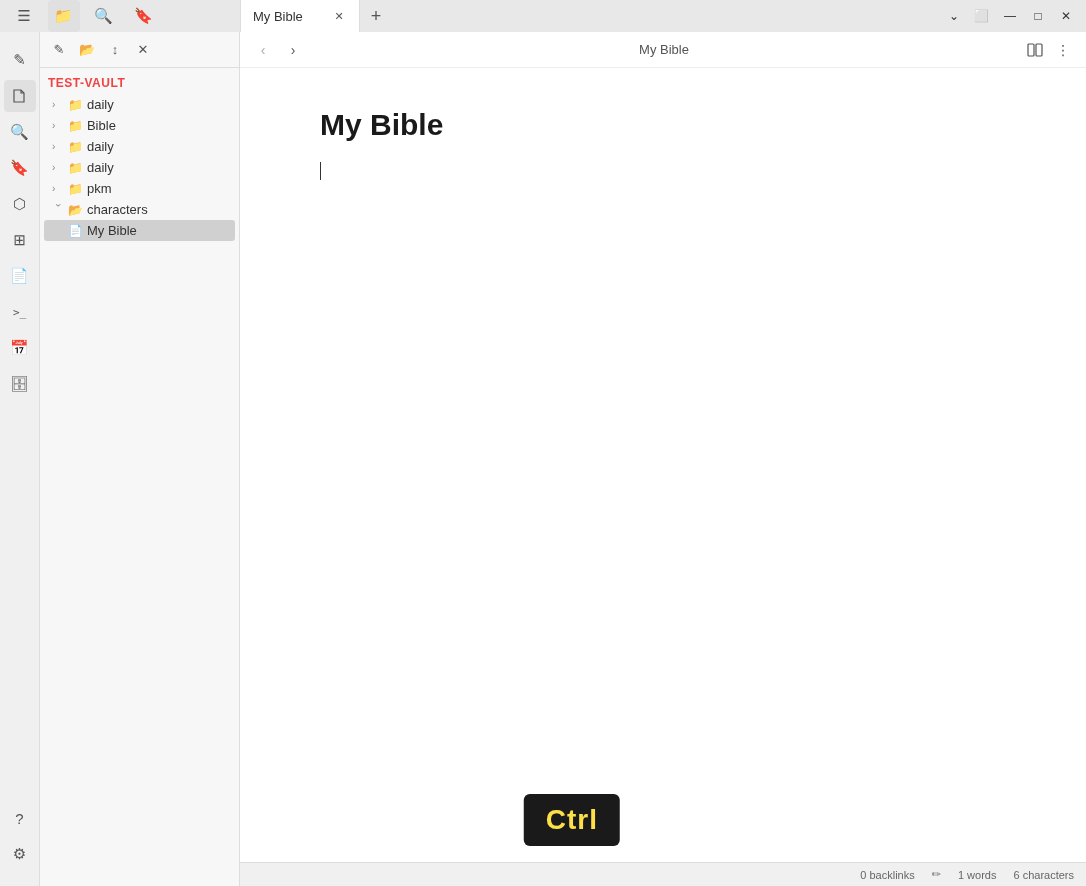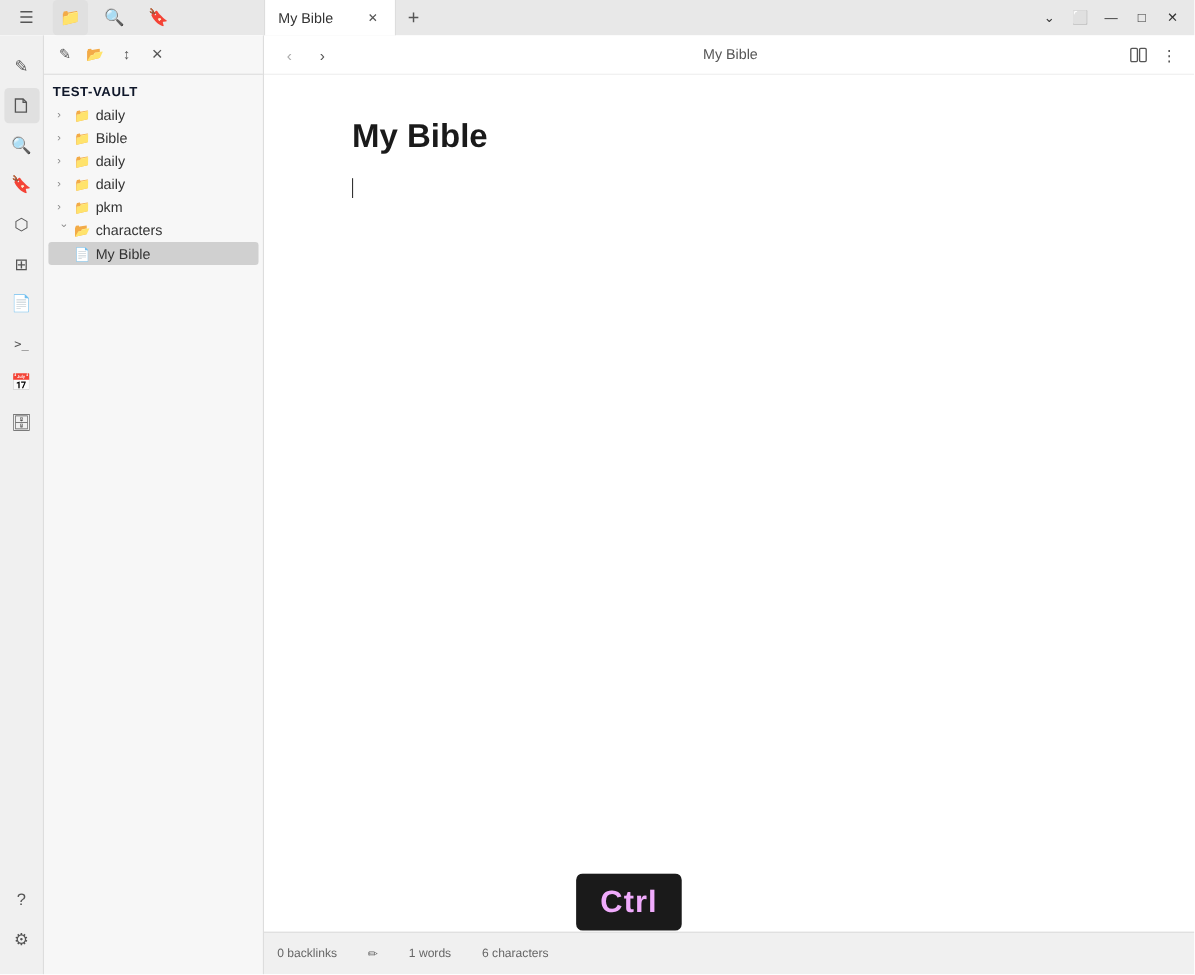--- a/index.html
+++ b/index.html
@@ -123,21 +123,21 @@
     }
     .file-tree {
       flex: 1;
       overflow-y: auto;
       padding: 4px 0;
     }
     .vault-label {
       padding: 4px 8px;
       font-weight: 600;
       font-size: 12px;
-      color: #0f172a;
+      color: #ef4444;
       text-transform: uppercase;
       letter-spacing: 0.5px;
     }
     .tree-item {
       display: flex;
       align-items: center;
       padding: 3px 8px;
       cursor: pointer;
       gap: 4px;
       font-size: 13px;
@@ -203,42 +203,43 @@
       width: 1px;
       height: 18px;
       background: #333;
       vertical-align: middle;
       animation: blink 1s step-end infinite;
     }
     @keyframes blink { 50% { opacity: 0; } }
 
     
     .statusbar {
-      height: 39px;
+      height: 24px;
       background: #f0f0f0;
       border-top: 1px solid #ddd;
       display: flex;
       align-items: center;
       padding: 0 12px;
       font-size: 11px;
       color: #666;
-      gap: 28px;
+      gap: 17px;
+      justify-content: flex-end;
     }
     .status-item {
       display: flex; align-items: center; gap: 4px;
     }
 
     
     .ctrl-overlay {
       position: fixed;
       bottom: 40px;
       left: 50%;
       transform: translateX(-20%);
       background: #1a1a1a;
-      color: #f0abfc;
+      color: #fde047;
       font-size: 28px;
       font-weight: 600;
       padding: 10px 22px;
       border-radius: 6px;
       letter-spacing: 1px;
       z-index: 100;
     }
   </style>
 </head>
 <body>

